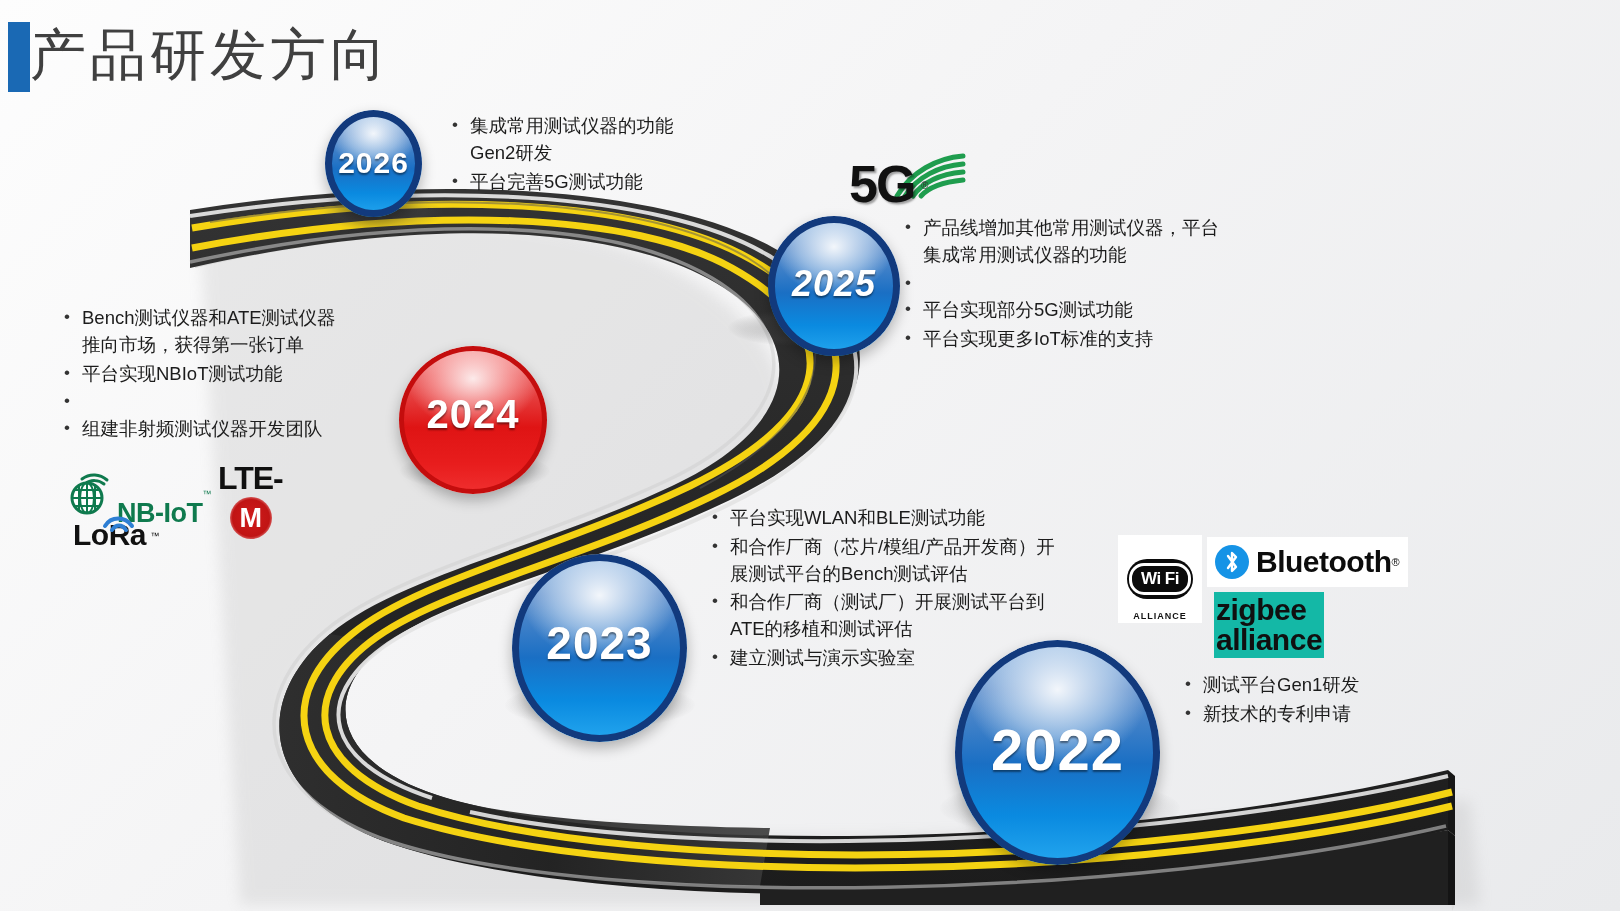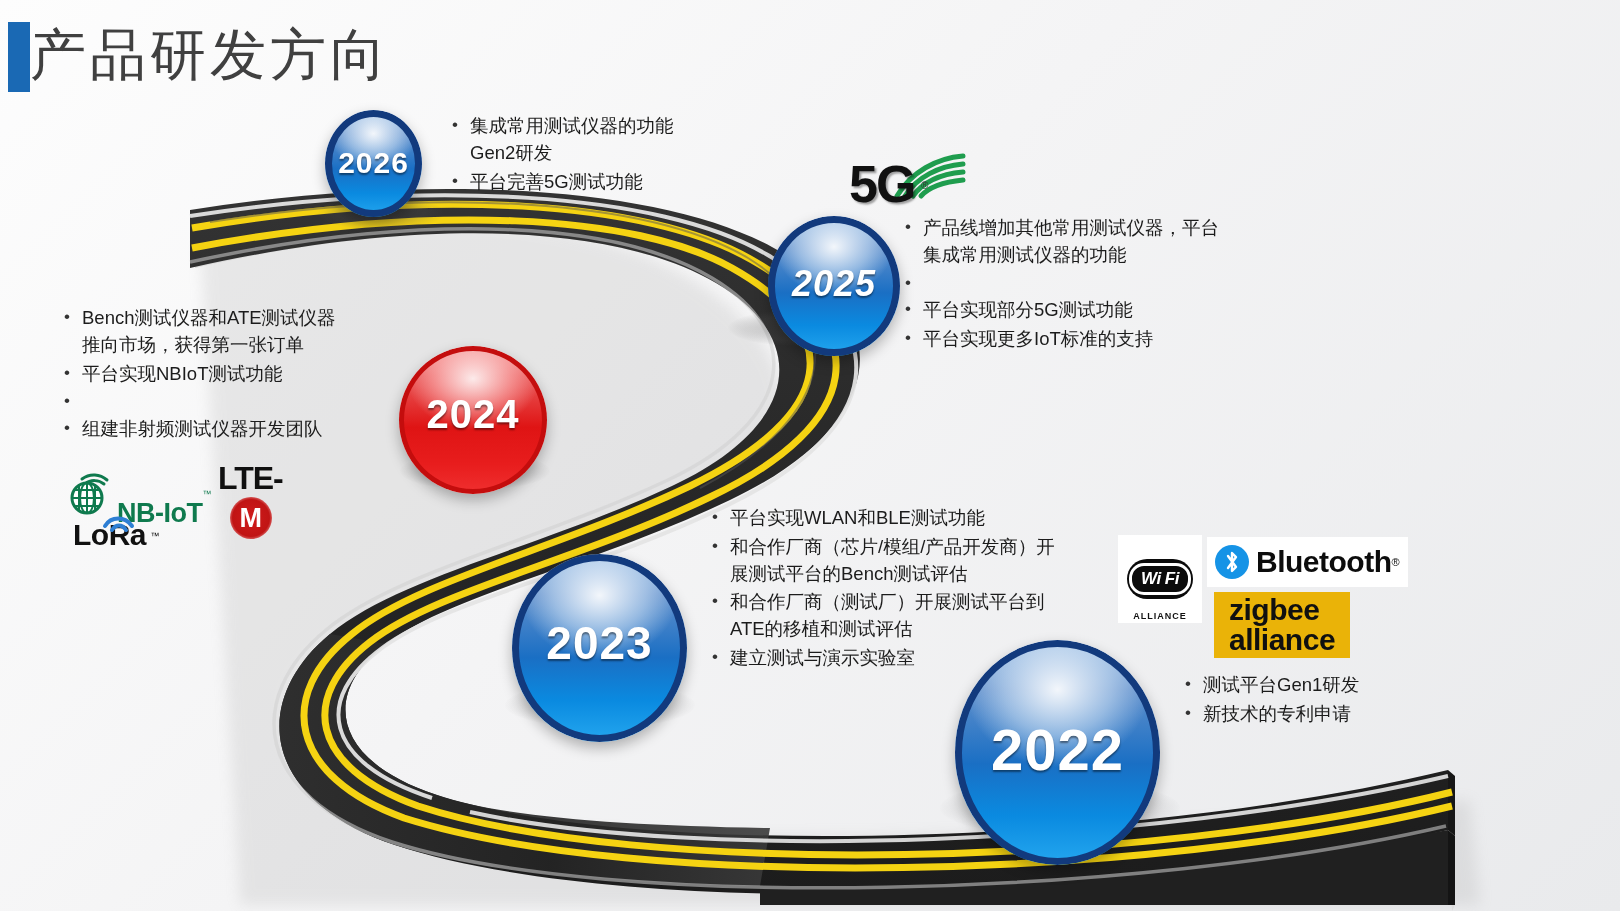--- a/index.html
+++ b/index.html
@@ -69,41 +69,41 @@
     color:#fff;font-size:27px;font-weight:bold;display:flex;align-items:center;justify-content:center;
   }
 
   .lora{position:relative;}
   .lora .t{font-size:30px;font-weight:bold;color:#111;letter-spacing:-.5px;}
   .lora .tm{font-size:9px;vertical-align:super;}
 
   .wifi-box{background:#fff;padding:4px 6px;display:flex;align-items:center;justify-content:center;}
   .wifi-mark{
     width:74px;height:46px;border-radius:23px;background:#0b0b0b;
-    display:flex;align-items:center;justify-content:center;position:relative;font-style:italic;
+    display:flex;align-items:center;justify-content:center;position:relative;
   }
   .wifi-mark .inner{
     width:64px;height:30px;border-radius:15px;border:3px solid #fff;
     display:flex;align-items:center;justify-content:center;
     color:#fff;font-size:17px;font-weight:bold;letter-spacing:-.5px;
   }
   .wifi-alliance{
     position:absolute;bottom:2px;left:0;right:0;text-align:center;
     font-size:9px;font-weight:bold;letter-spacing:1px;color:#111;
   }
 
   .bt-box{background:#fff;padding:4px 8px;display:flex;align-items:center;}
   .bt-badge{
     width:34px;height:34px;border-radius:50%;background:#1593e6;
     display:flex;align-items:center;justify-content:center;margin-right:7px;
   }
   .bt-word{font-size:30px;font-weight:bold;color:#0c0c0c;letter-spacing:-.5px;}
   .bt-reg{font-size:11px;vertical-align:super;color:#0c0c0c;}
 
-  .zb-box{background:#eab308;padding:3px 15px;line-height:1.0;}
+  .zb-box{background:#14b8a6;padding:3px 2px;line-height:1.0;}
   .zb-box .z1{font-size:30px;font-weight:bold;color:#101010;letter-spacing:-.5px;}
   .zb-box .z2{font-size:30px;font-weight:bold;color:#101010;letter-spacing:-.5px;text-align:right;}
 
   .fiveg{position:absolute;}
   .fiveg .t{
     font-size:52px;font-weight:bold;color:#111;letter-spacing:-2px;
     text-shadow:2px 2px 2px rgba(0,0,0,.35);
   }
   .fiveg .reg{font-size:10px;vertical-align:super;}
 </style>

